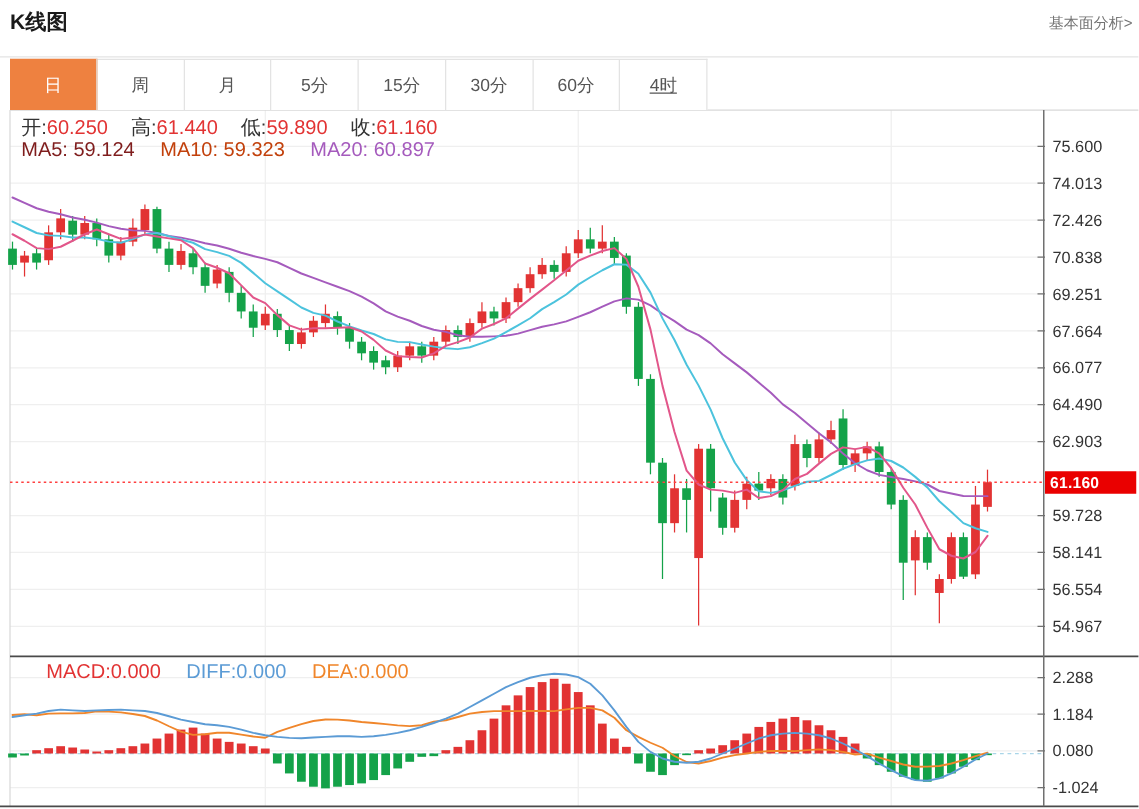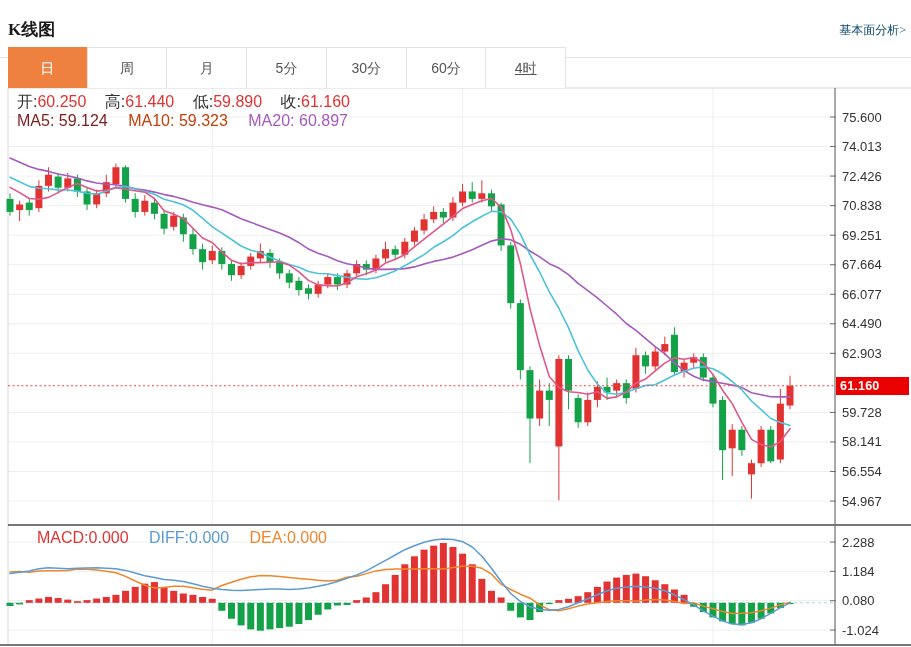--- a/index.html
+++ b/index.html
@@ -1,23 +1,23 @@
 <!DOCTYPE html>
 <html><head>
 <meta charset="utf-8">
 <style>
   * { margin:0; padding:0; box-sizing:border-box; }
   html,body { background:#fff; }
   body { font-family:"Liberation Sans","DejaVu Sans",sans-serif; }
   .page { position:relative; width:911px; height:647px; background:#fff; overflow:hidden; }
 
   
-  .topbar { position:absolute; top:12px; left:0; width:911px; height:46px; border-bottom:1px solid #e4e4e4;font-family:Liberation Serif, serif; }
+  .topbar { position:absolute; top:0; left:0; width:911px; height:46px; border-bottom:1px solid #e4e4e4; }
   .title { position:absolute; left:8px; top:6px; font-size:17px; font-weight:bold; color:#1a1a1a; }
-  .fund-link { position:absolute; right:5px; top:10px; font-size:12px; color:#0c4a6e; text-decoration:none; cursor:pointer;margin-left:24px; }
+  .fund-link { position:absolute; right:5px; top:10px; font-size:12px; color:#737373; text-decoration:none; cursor:pointer;margin-left:24px; }
 
   
   .tabbar { position:absolute; left:8px; top:47px; width:558px; height:41px; display:flex;
             border:1px solid #e3e3e3; border-bottom:none; background:#fff; }
   .tab { flex:1 1 0; text-align:center; line-height:40px; font-size:14px; color:#555;
          border-right:1px solid #e3e3e3; cursor:pointer; }
   .tab:last-child { border-right:none;text-decoration:underline; }
   .tab.active { background:#ee8140; color:#fff; margin:-1px 0 0 -1px; line-height:42px; }
 
   
@@ -544,20 +544,21 @@
   <div class="topbar">
     <div class="title">K线图</div>
     <a class="fund-link">基本面分析&gt;</a>
   </div>
 
   <div class="tabbar">
     <div class="tab active">日</div>
     <div class="tab">周</div>
     <div class="tab">月</div>
     <div class="tab">5分</div>
+    <div class="tab">15分</div>
     <div class="tab">30分</div>
     <div class="tab">60分</div>
     <div class="tab">4时</div>
   </div>
 
   <div class="hover-region"></div>
 
   <div class="readout ohlc">
     <span class="lab">开:</span><span class="val">60.250</span>
     <span class="lab">高:</span><span class="val">61.440</span>

